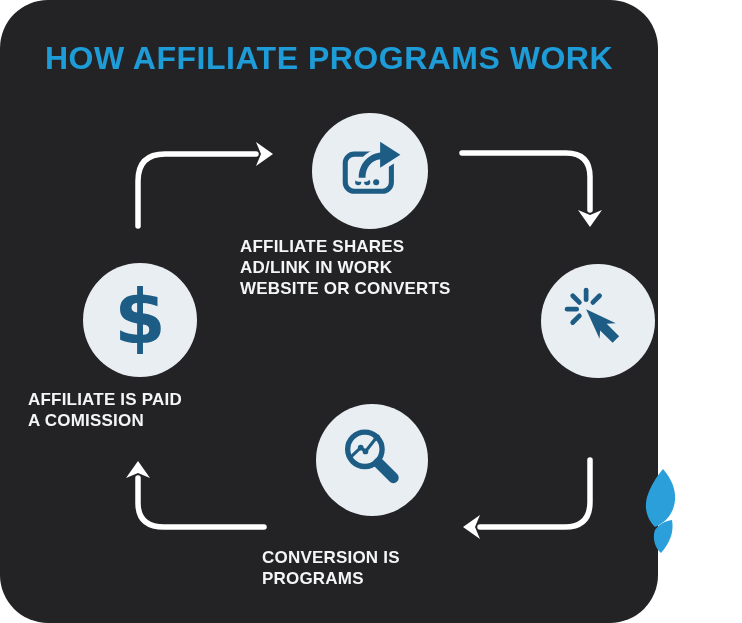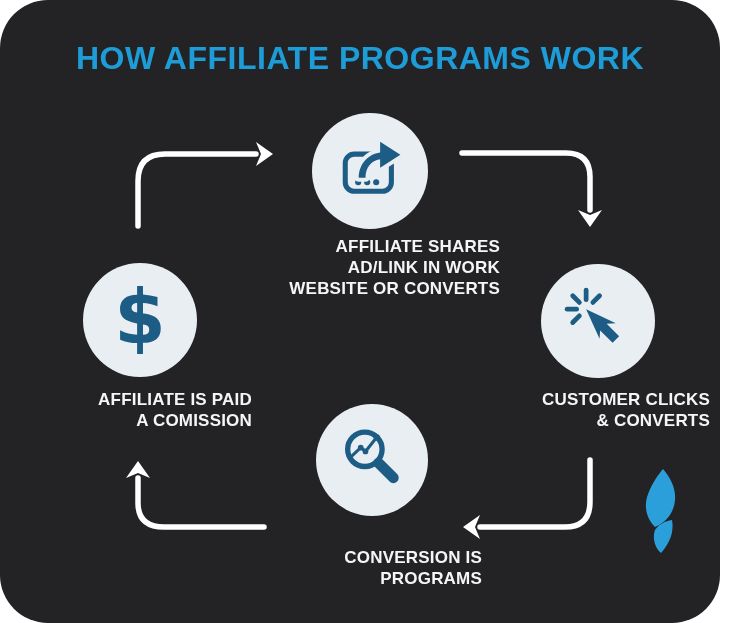--- a/index.html
+++ b/index.html
@@ -8,34 +8,34 @@
     --title-blue:#1e9cd8;
     --icon-blue:#1d5c84;
     --circle-fill:#e9eef2;
     --label-text:#f4f5f6;
     --arrow-white:#ffffff;
     --logo-blue:#2b9fd9;
   }
   *{margin:0;padding:0;box-sizing:border-box;}
   html,body{width:742px;height:623px;background:var(--page-background);
     font-family:"Liberation Sans",sans-serif;overflow:hidden;}
-  .canvas{position:relative;width:720px;height:623px;background:var(--page-background);}
+  .canvas{position:relative;width:658px;height:623px;background:var(--page-background);}
   .board{position:absolute;inset:0;background:var(--card-background);border-radius:48px;}
   .title{position:absolute;top:40px;left:0;width:100%;text-align:center;
     color:var(--title-blue);font-size:32px;font-weight:700;letter-spacing:.5px;}
   .arrows{position:absolute;inset:0;width:742px;height:623px;pointer-events:none;}
   .arrow-line{fill:none;stroke:var(--arrow-white);stroke-width:5.5;stroke-linecap:round;}
   .arrow-head{fill:var(--arrow-white);stroke:none;}
   .circle{position:absolute;border-radius:50%;background:var(--circle-fill);
     display:flex;align-items:center;justify-content:center;}
   .circle-top{left:312px;top:113px;width:116px;height:116px;}
   .circle-right{left:541px;top:264px;width:114px;height:114px;}
   .circle-bottom{left:316px;top:404px;width:112px;height:112px;}
   .circle-left{left:83px;top:263px;width:114px;height:114px;}
-  .label{position:absolute;text-align:right;color:var(--label-text);
+  .label{position:absolute;text-align:left;color:var(--label-text);
     font-size:17px;font-weight:700;line-height:21px;letter-spacing:.2px;}
   .label-top{left:240px;top:236px;width:260px;}
   .label-right{left:486px;top:389px;width:224px;}
   .label-bottom{left:262px;top:531px;width:220px;margin-top:16px;}
   .label-left{left:28px;top:389px;width:224px;}
   .ic-stroke{fill:none;stroke:var(--icon-blue);}
   .ic-fill{fill:var(--icon-blue);stroke:none;}
   .ic-ray{stroke:var(--icon-blue);stroke-width:4;stroke-linecap:round;}
   .ic-halo{fill:var(--circle-fill);stroke:var(--circle-fill);stroke-width:7;stroke-linejoin:round;}
   .dollar-glyph{font-family:"DejaVu Sans","Liberation Sans",sans-serif;
@@ -90,24 +90,20 @@
     <div class="circle circle-right">
       <svg width="76" height="76" viewBox="0 0 64 64">
         <line class="ic-ray" x1="22" y1="14" x2="22" y2="6"></line>
         <line class="ic-ray" x1="27.7" y1="16.3" x2="33.3" y2="10.7"></line>
         <line class="ic-ray" x1="16.3" y1="16.3" x2="10.7" y2="10.7"></line>
         <line class="ic-ray" x1="14" y1="22" x2="6" y2="22"></line>
         <line class="ic-ray" x1="16.3" y1="27.7" x2="10.7" y2="33.3"></line>
         <path class="ic-fill" d="M22 22 L47 33.8 L39.3 34.4 L49.8 44.9 L44.3 50.4 L33.8 39.9 L33.3 47 Z"></path>
       </svg>
     </div>
-    <div class="label label-right">
-      <div>CUSTOMER CLICKS</div>
-      <div>&amp; CONVERTS</div>
-    </div>
 
     <div class="circle circle-bottom">
       <svg width="76" height="76" viewBox="0 0 64 64">
         <circle class="ic-stroke" cx="26" cy="23" r="14.5" stroke-width="4.5"></circle>
         <line x1="37.5" y1="34.5" x2="50" y2="47" stroke="var(--icon-blue)" stroke-width="9" stroke-linecap="round"></line>
         <path class="ic-stroke" d="M14 29.5 L22.5 21.5 L26.5 24.8 L35.5 13.5" stroke-width="2.6" stroke-linecap="round" stroke-linejoin="round"></path>
         <circle class="ic-fill" cx="22.5" cy="21.5" r="2.4"></circle>
         <circle class="ic-fill" cx="26.5" cy="24.8" r="2.4"></circle>
         <circle class="ic-fill" cx="36" cy="13" r="2.7"></circle>
       </svg>

